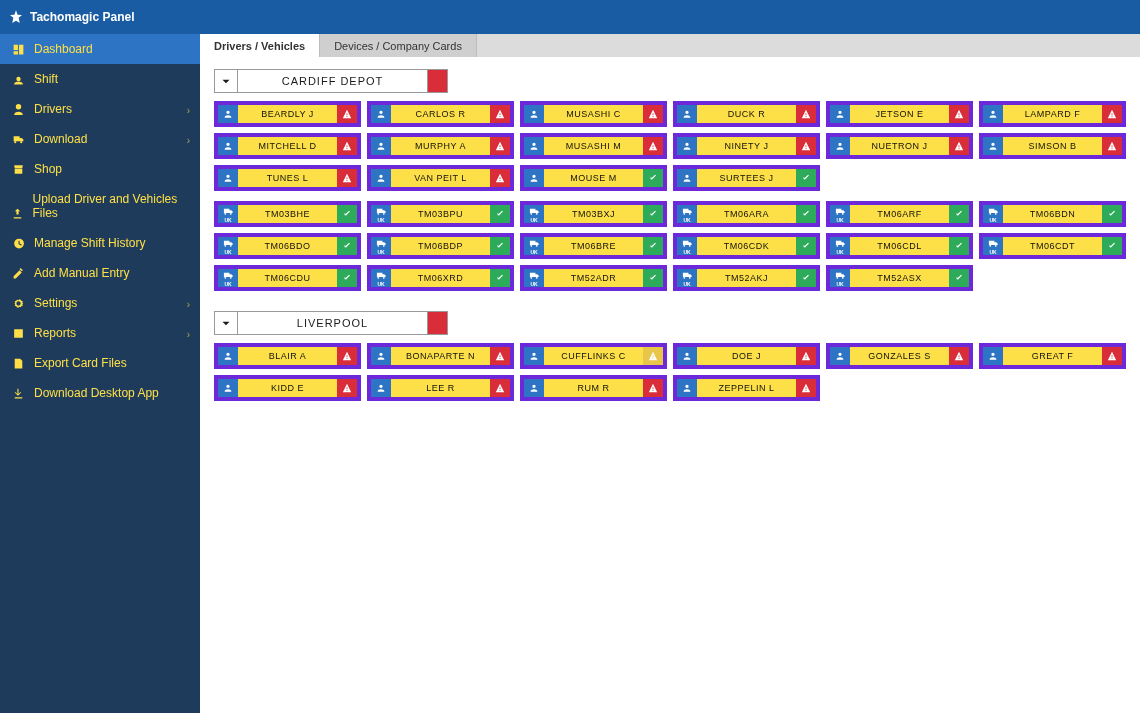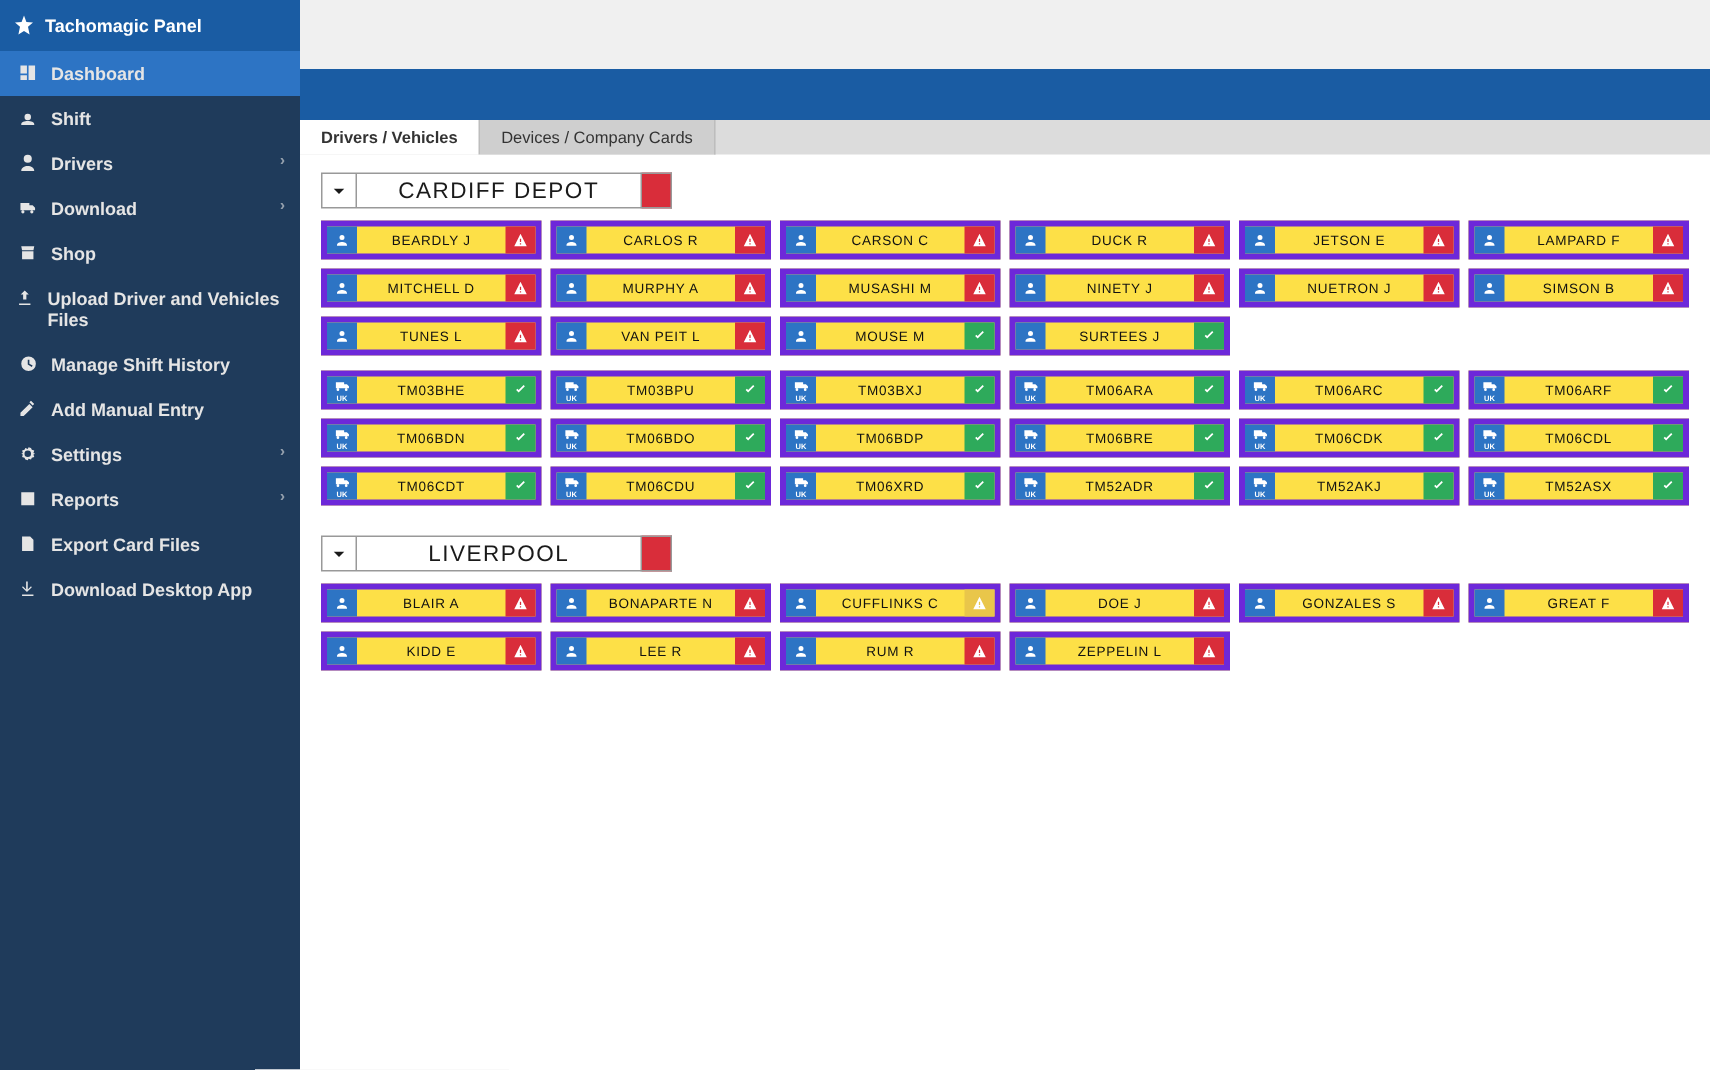--- a/index.html
+++ b/index.html
@@ -42,43 +42,41 @@
     display: flex;
     align-items: center;
     padding: 0 8px;
     font-size: 12px;
     font-weight: 700;
   }
   .brand svg { margin-right: 6px; }
   .nav { display: flex; flex-direction: column; }
   .nav-item {
     display: flex;
-    align-items: flex-start;
+    align-items: flex-end;
     padding: 8px 10px;
     cursor: pointer;
     position: relative;
-    color: #e5e5e5;
-    font-weight: bold;
+    color: #fde047;
   }
   .nav-item.active { background: var(--blue-light); }
   .nav-item .icon { width: 16px; margin-right: 8px; display: flex; justify-content: center; }
   .nav-item .chev {
     position: absolute;
     right: 10px;
     opacity: 0.6;
     font-size: 10px;
   }
   
   .main {
     flex: 1;
     background: #fff;
     color: var(--body-text);
     display: flex;
     flex-direction: column;
-    margin-top: 46px;
   }
   .topbar {
     height: 34px;
     background: var(--blue);
   }
   .tabs {
     display: flex;
     background: #dcdcdc;
     padding: 0;
   }
@@ -120,21 +118,21 @@
   }
   .depot-name {
     border: 1px solid #999;
     border-left: none;
     height: 24px;
     min-width: 190px;
     display: flex;
     align-items: center;
     justify-content: center;
     font-family: "Arial Black", Impact, sans-serif;
-    font-size: 15px;
+    font-size: 11px;
     letter-spacing: 1px;
   }
   .depot-status {
     width: 20px;
     height: 24px;
     border: 1px solid #999;
     border-left: none;
   }
   .depot-status.red { background: var(--red); }
   .grid {
@@ -357,21 +355,21 @@
                 </svg>
               </div>
             </div>
             <div class="card driver">
               <div class="left">
                 <svg width="10" height="10" viewBox="0 0 24 24">
                   <path fill="#fff" d="M12 4a4 4 0 100 8 4 4 0 000-8zM4 20c0-3 4-5 8-5s8 2 8 5v1H4z"></path>
                 </svg>
               </div>
               <div class="label">
-                <span>CARSON C</span>
+                <span>MUSASHI C</span>
               </div>
               <div class="right red">
                 <svg width="10" height="10" viewBox="0 0 24 24">
                   <path fill="#fff" d="M12 2L2 22h20zM11 10h2v5h-2zm0 7h2v2h-2z"></path>
                 </svg>
               </div>
             </div>
             <div class="card driver">
               <div class="left">
                 <svg width="10" height="10" viewBox="0 0 24 24">
@@ -619,36 +617,20 @@
             </div>
             <div class="card vehicle">
               <div class="left">
                 <svg width="11" height="11" viewBox="0 0 24 24">
                   <path fill="#fff" d="M2 6h12v9H2zM14 9h4l3 3v3h-7zM5 19a2 2 0 100-4 2 2 0 000 4zm12 0a2 2 0 100-4 2 2 0 000 4z"></path>
                 </svg>
                 <span class="uk">UK</span>
               </div>
               <div class="label">
                 <span>TM06ARA</span>
-              </div>
-              <div class="right green">
-                <svg width="10" height="10" viewBox="0 0 24 24">
-                  <path fill="#fff" d="M9 16l-4-4 2-2 2 2 8-8 2 2z"></path>
-                </svg>
-              </div>
-            </div>
-            <div class="card vehicle">
-              <div class="left">
-                <svg width="11" height="11" viewBox="0 0 24 24">
-                  <path fill="#fff" d="M2 6h12v9H2zM14 9h4l3 3v3h-7zM5 19a2 2 0 100-4 2 2 0 000 4zm12 0a2 2 0 100-4 2 2 0 000 4z"></path>
-                </svg>
-                <span class="uk">UK</span>
-              </div>
-              <div class="label">
-                <span>TM06ARC</span>
               </div>
               <div class="right green">
                 <svg width="10" height="10" viewBox="0 0 24 24">
                   <path fill="#fff" d="M9 16l-4-4 2-2 2 2 8-8 2 2z"></path>
                 </svg>
               </div>
             </div>
             <div class="card vehicle">
               <div class="left">
                 <svg width="11" height="11" viewBox="0 0 24 24">

